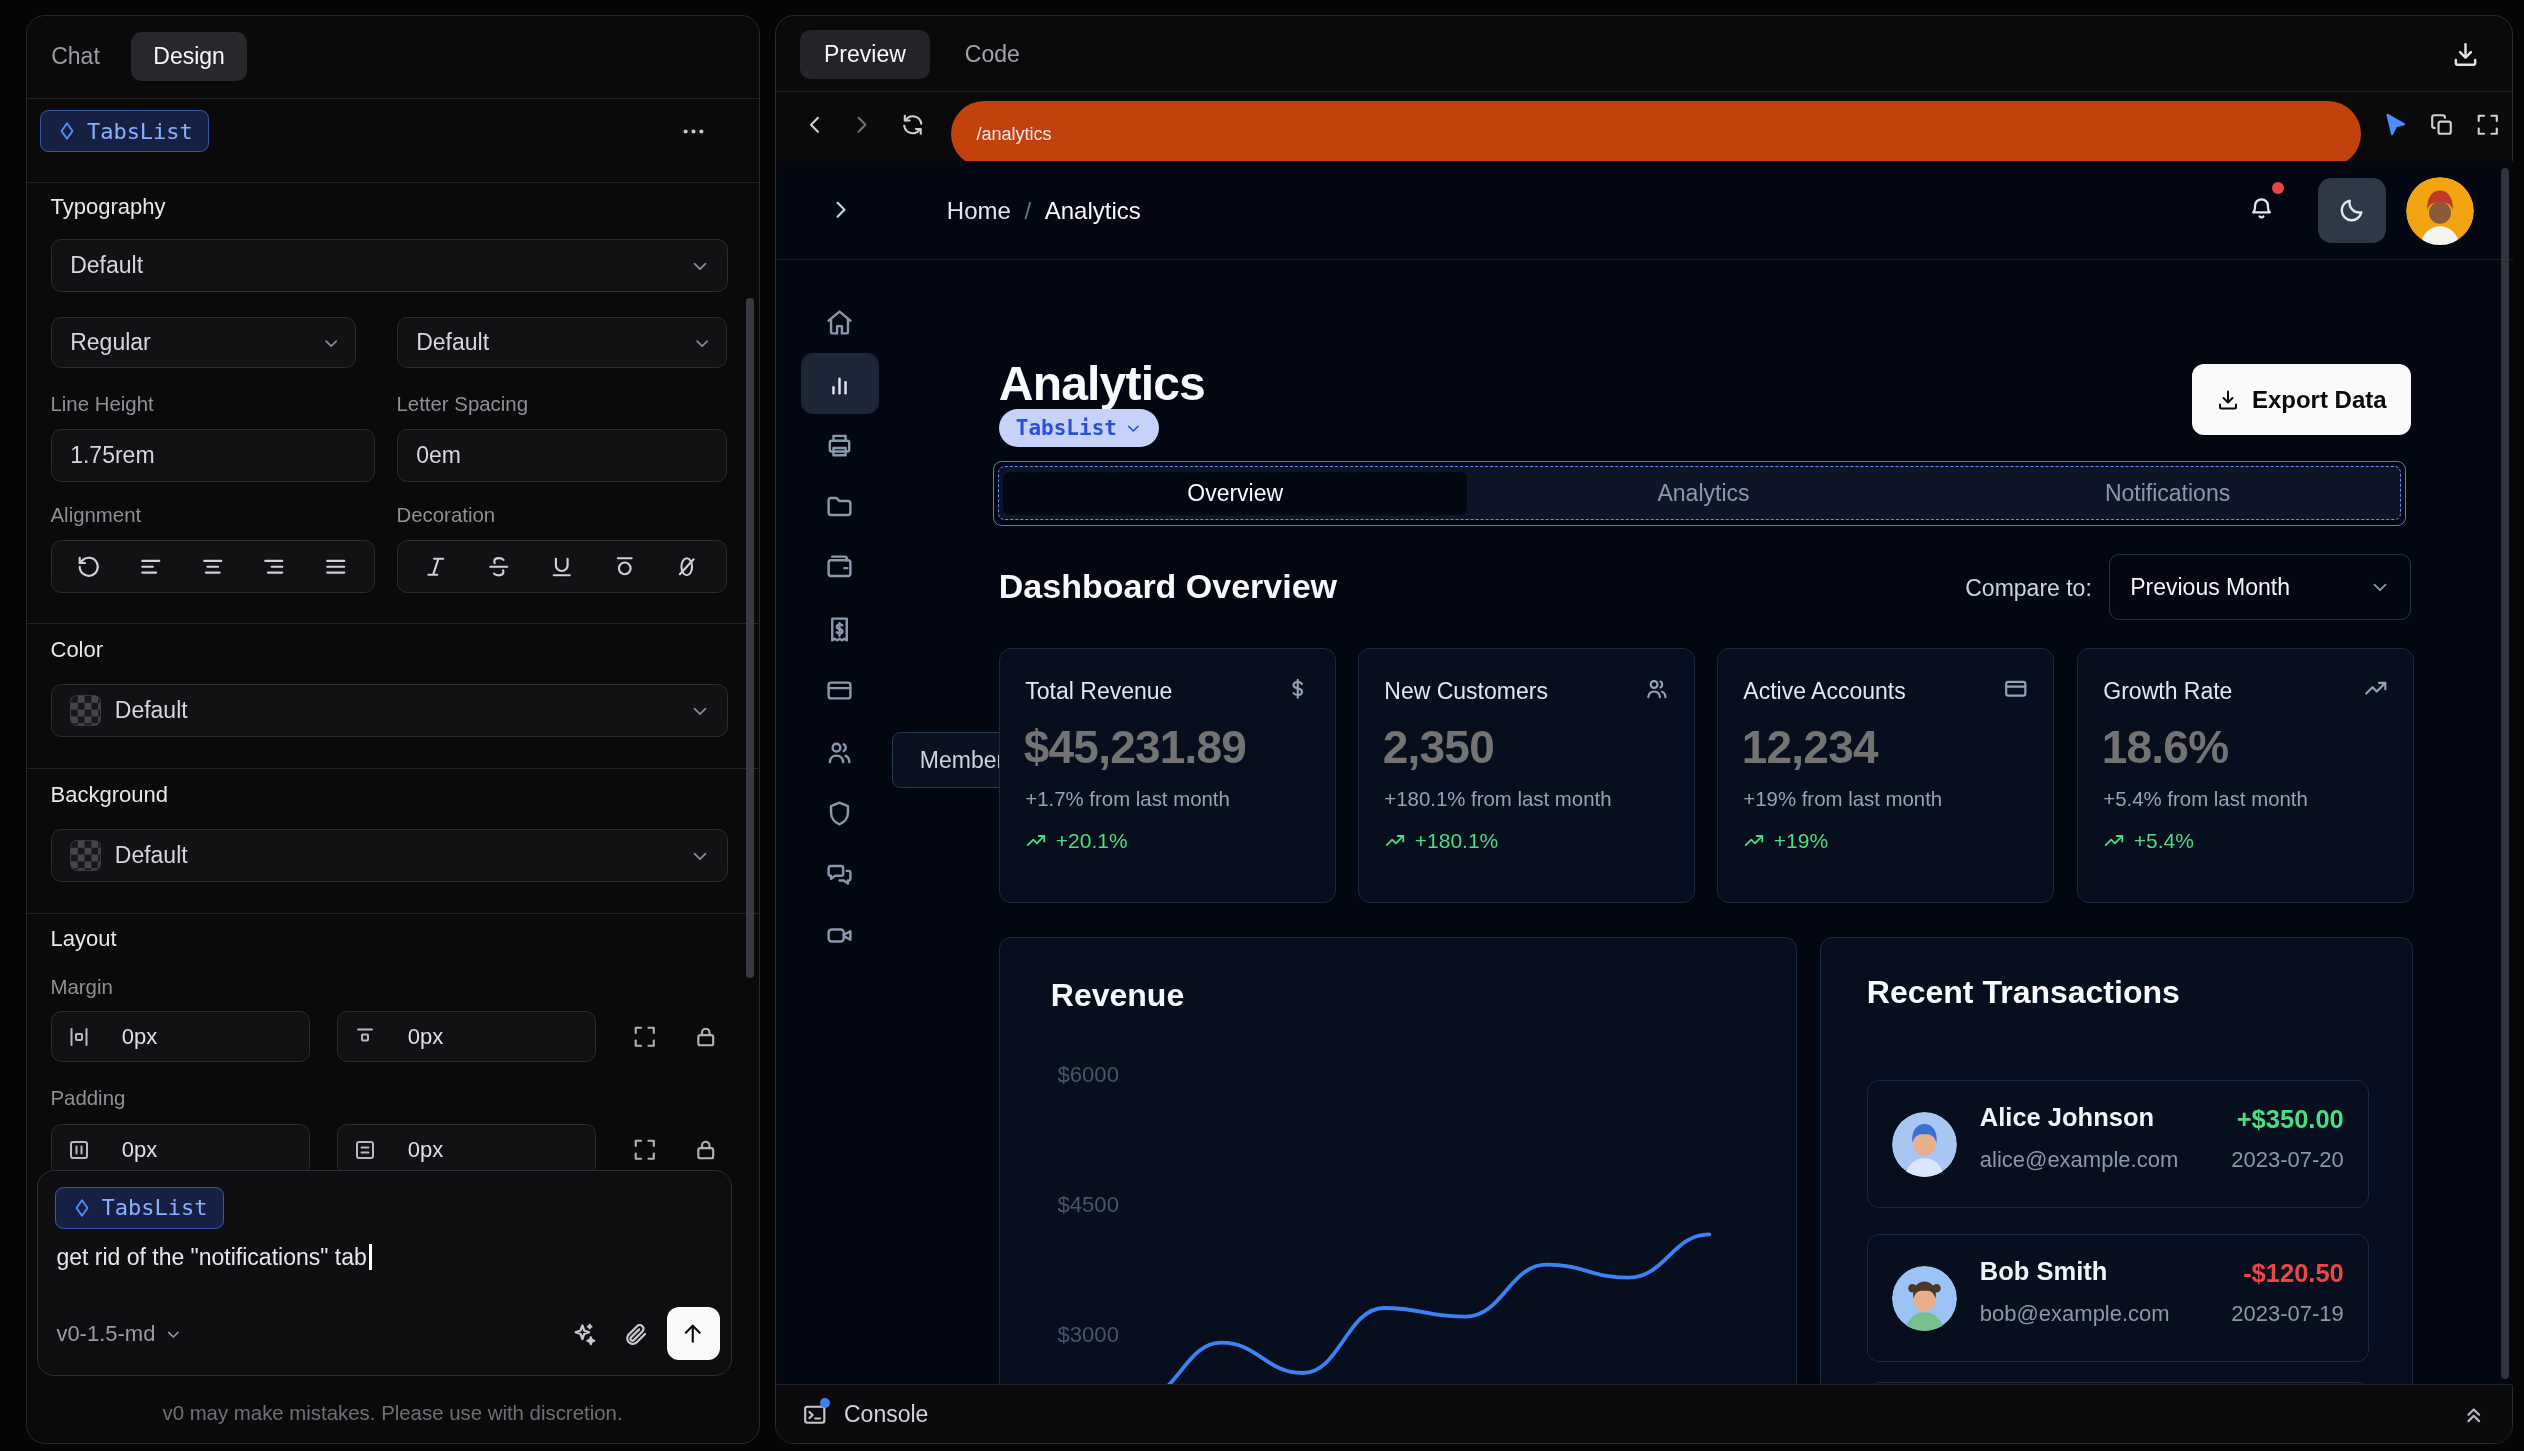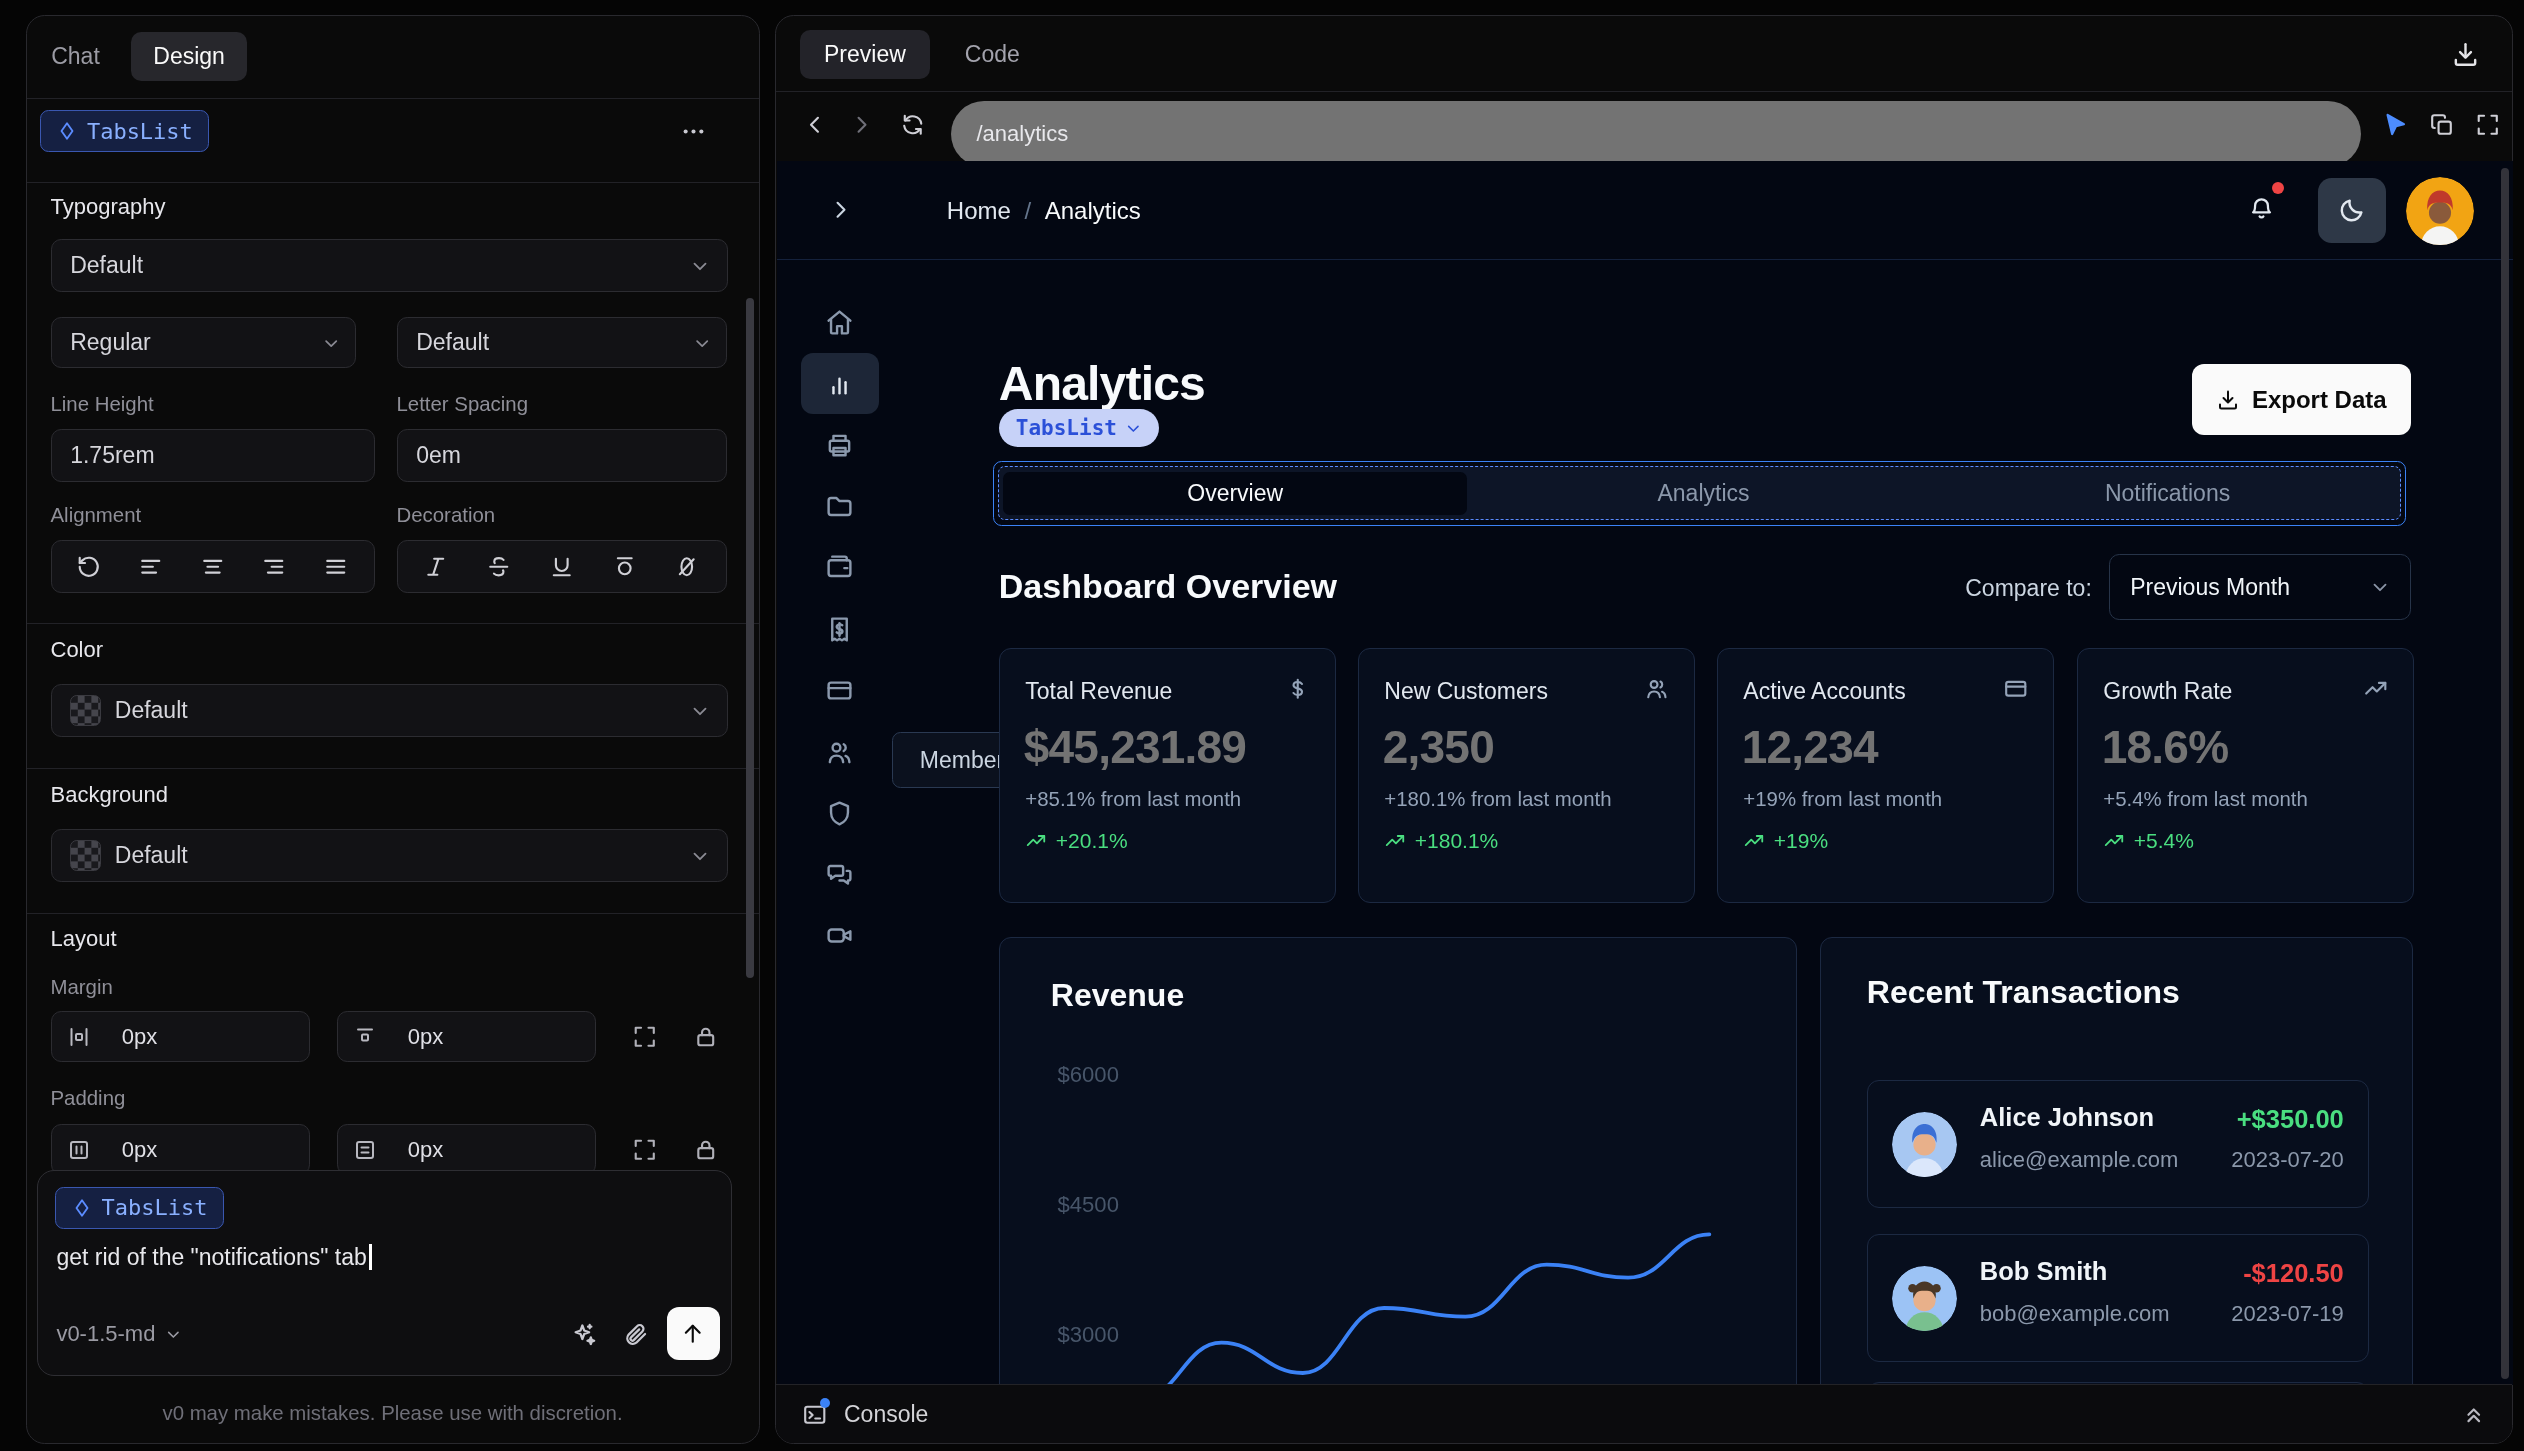--- a/index.html
+++ b/index.html
@@ -39,22 +39,22 @@
   .model-sel .ic{width:18.7px;height:18.7px;}
   .send-btn{width:53px;height:53px;background:#fafafa;border-radius:12px;display:flex;align-items:center;justify-content:center;border:none;}
   .send-btn .ic{width:25.5px;height:25.5px;color:#0a0a0a;}
   .caption{font-size:20.4px;color:#6f6f78;text-align:center;}
   .scroll-thumb{position:absolute;border-radius:5.1px;background:#3a3a41;}
 
   
   .pv-tab{font-size:23px;color:#a3a3ad;background:none;border:none;font-family:inherit;}
   .pv-tab.active{color:#fafafa;background:#232329;border-radius:10.2px;padding:11px 24px;}
   .nav-ic{width:25.5px;height:25.5px;color:#cfcfd6;}
-  .url-pill{background:#737373;border-radius:849px;height:66px;display:flex;align-items:center;
-            padding:0 25.5px;font-size:22px;color:#e8e8ec;}
+  .url-pill{background:#c2410c;border-radius:849px;height:66px;display:flex;align-items:center;
+            padding:0 25.5px;font-size:18px;color:#e8e8ec;}
 
   
   .viewport{position:absolute;background:#030712;overflow:hidden;}
   .app-header{position:absolute;left:0;right:0;top:0;height:98px;border-bottom:0.8px solid #14213c;}
   .crumb{font-size:24px;}
   .moon-btn{position:absolute;background:#2e3847;border-radius:13.6px;display:flex;align-items:center;justify-content:center;}
   .rail-item{position:absolute;width:78px;height:61px;left:24px;display:flex;align-items:center;justify-content:center;border-radius:12px;color:#8b99ad;}
   .rail-item .ic{width:29px;height:29px;}
   .rail-item.active{background:#1d2637;color:#e2e8f0;}
   .tooltip{position:absolute;background:#0b111e;border:0.8px solid #2a3952;border-radius:8.5px;
@@ -594,21 +594,21 @@
       <div id="stats">
           <div class="card" style="top: 487px; width: 335px; height: 253px; left: 222px;">
     <div class="stat-label">Total Revenue</div>
     <i class="ic stat-ic">
               <svg viewBox="0 0 24 24" fill="none" stroke="currentColor" stroke-width="2" stroke-linecap="round" stroke-linejoin="round">
                 <path d="M12 3.5v17"></path>
                 <path d="M16 7.5c-.8-1.2-2.2-1.9-4-1.9-2.4 0-4 1.2-4 3 0 3.9 8 2.2 8 6.3 0 1.8-1.6 3-4 3-1.8 0-3.2-.7-4-1.9"></path>
               </svg>
             </i>
     <div class="stat-value">$45,231.89</div>
-    <div class="stat-change">+85.1% from last month</div>
+    <div class="stat-change">+1.7% from last month</div>
     <div class="stat-trend">
               <i class="ic">
                 <svg viewBox="0 0 24 24" fill="none" stroke="currentColor" stroke-width="2" stroke-linecap="round" stroke-linejoin="round">
                   <path d="M3 16.5l6-6 4 4 8-8"></path>
                   <path d="M15 6.5h6v6"></path>
                 </svg>
               </i>
               <span>+20.1%</span>
             </div>
   </div>

